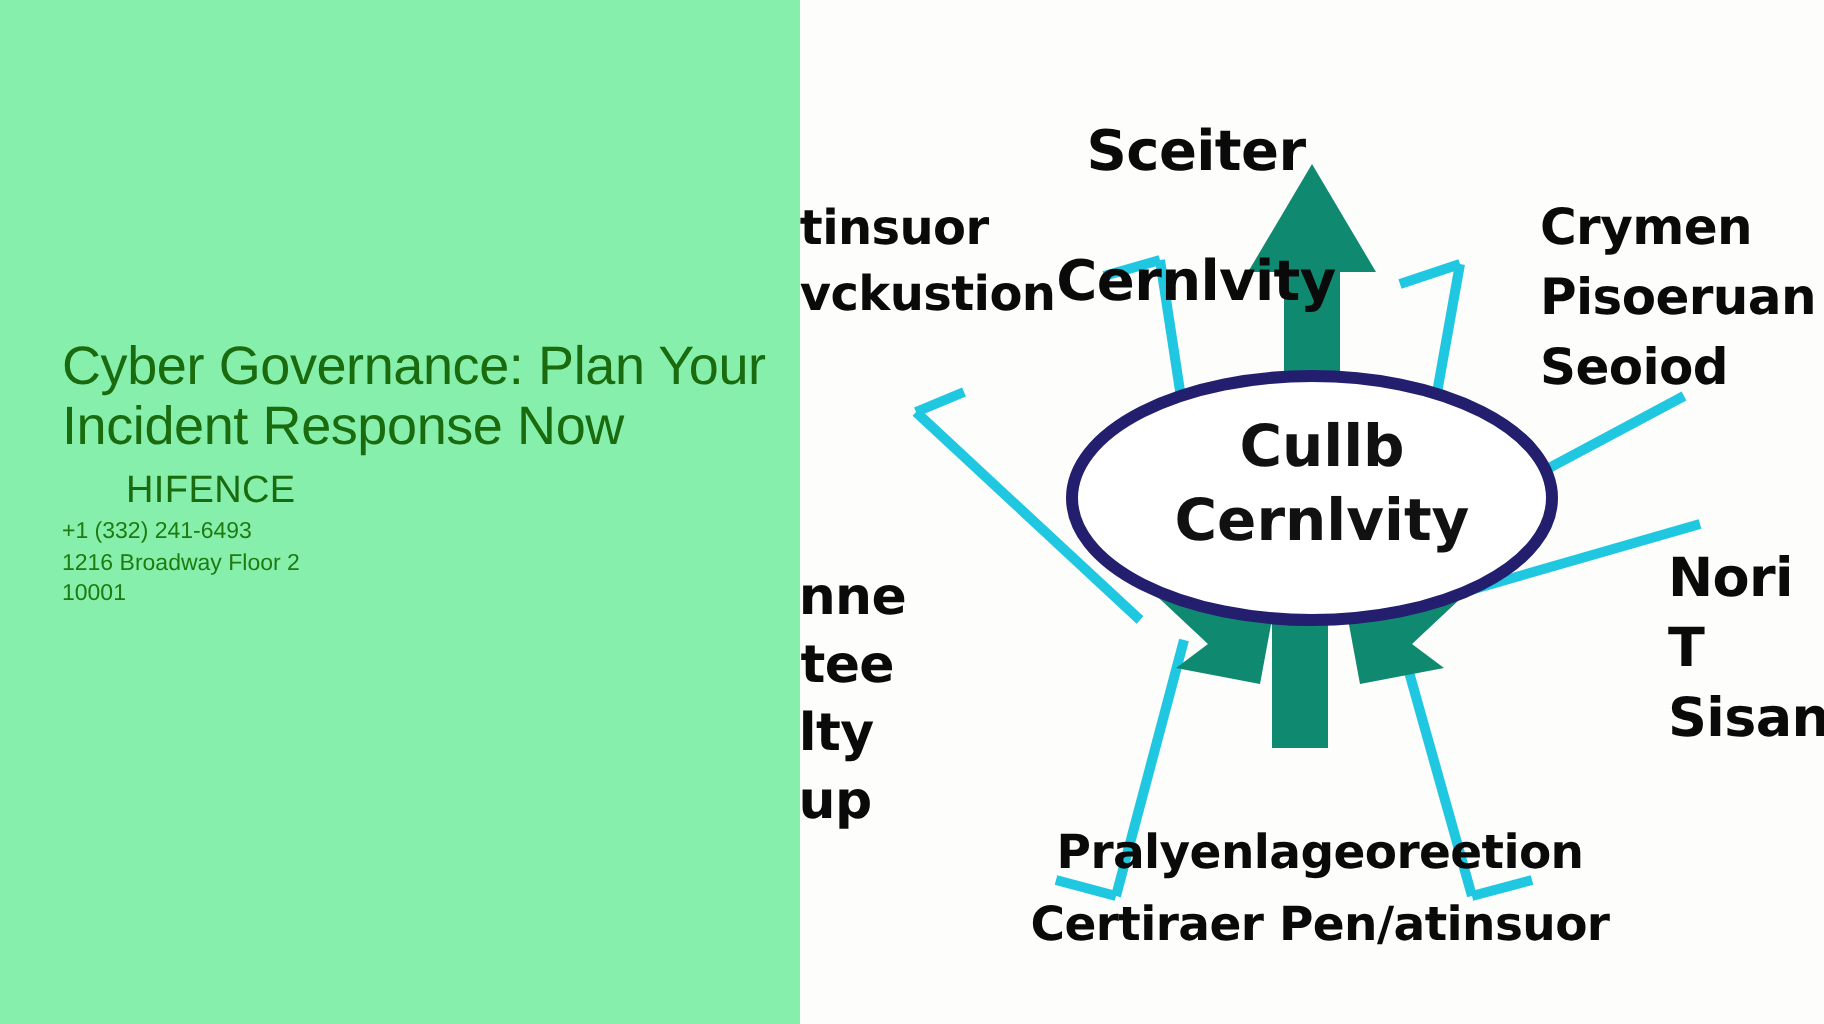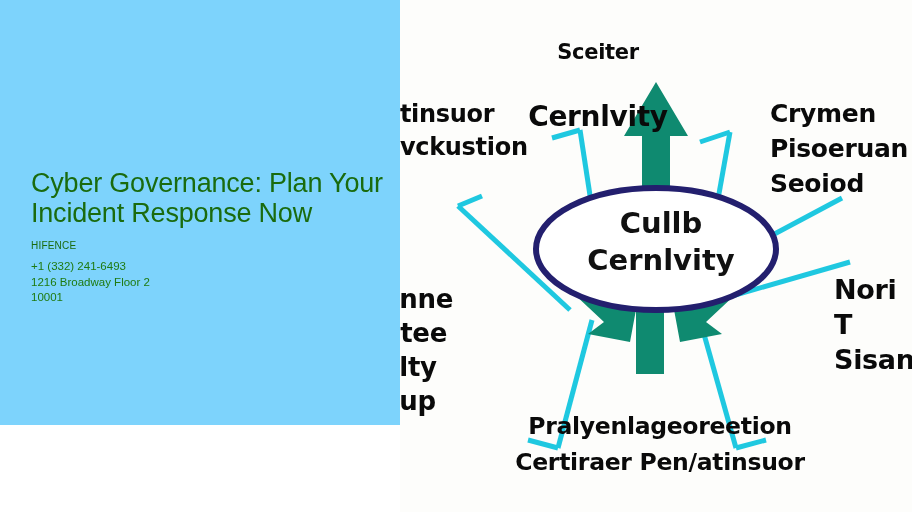--- a/index.html
+++ b/index.html
@@ -18,46 +18,47 @@
     width: 912px;
     height: 512px;
     display: flex;
     overflow: hidden;
   }
 
   
   #left-panel {
     position: relative;
     width: 400px;
-    height: 425px;
-    background: #7dd3fc;
+    height: 512px;
+    background: #86efac;
     flex: 0 0 400px;
     overflow: hidden;
   }
   #left-inner {
     position: absolute;
     left: 31px;
     top: 168px;
     width: 352px;
   }
   #article-title {
     color: #1a6b0e;
     font-size: 27px;
     line-height: 30px;
     font-weight: normal;
     letter-spacing: -0.2px;
     margin: 0 0 9px 0;
     white-space: pre-line;
   }
   #brand-name {
     color: #1a6b0e;
-    font-size: 10px;
+    font-size: 19px;
     line-height: 17px;
     letter-spacing: 0.2px;
     margin-bottom: 5px;
+    margin-left: 32px;
   }
   .contact-line {
     color: #1f7a10;
     font-size: 11.5px;
     line-height: 15.5px;
     white-space: nowrap;
   }
   #source-url {
     color: #2a7d16;
     font-size: 9.3px;
@@ -93,21 +94,21 @@
     letter-spacing: -0.3px;
     white-space: pre-line;
     font-family: "DejaVu Sans", sans-serif;
   }
   #label-top {
     left: 48px;
     top: 4px;
     width: 300px;
     text-align: center;
   }
-  #label-top .l1 { font-size: 21px; display:block; }
+  #label-top .l1 { font-size: 28px; display:block;margin-top:24px; }
   #label-top .l2 { font-size: 28px; display:block; line-height: 34px; }
 
   #label-upper-left {
     left: -16px;
     top: 98px;
     width: 190px;
     text-align: left;
     font-size: 24px;
     line-height: 33px;
   }

